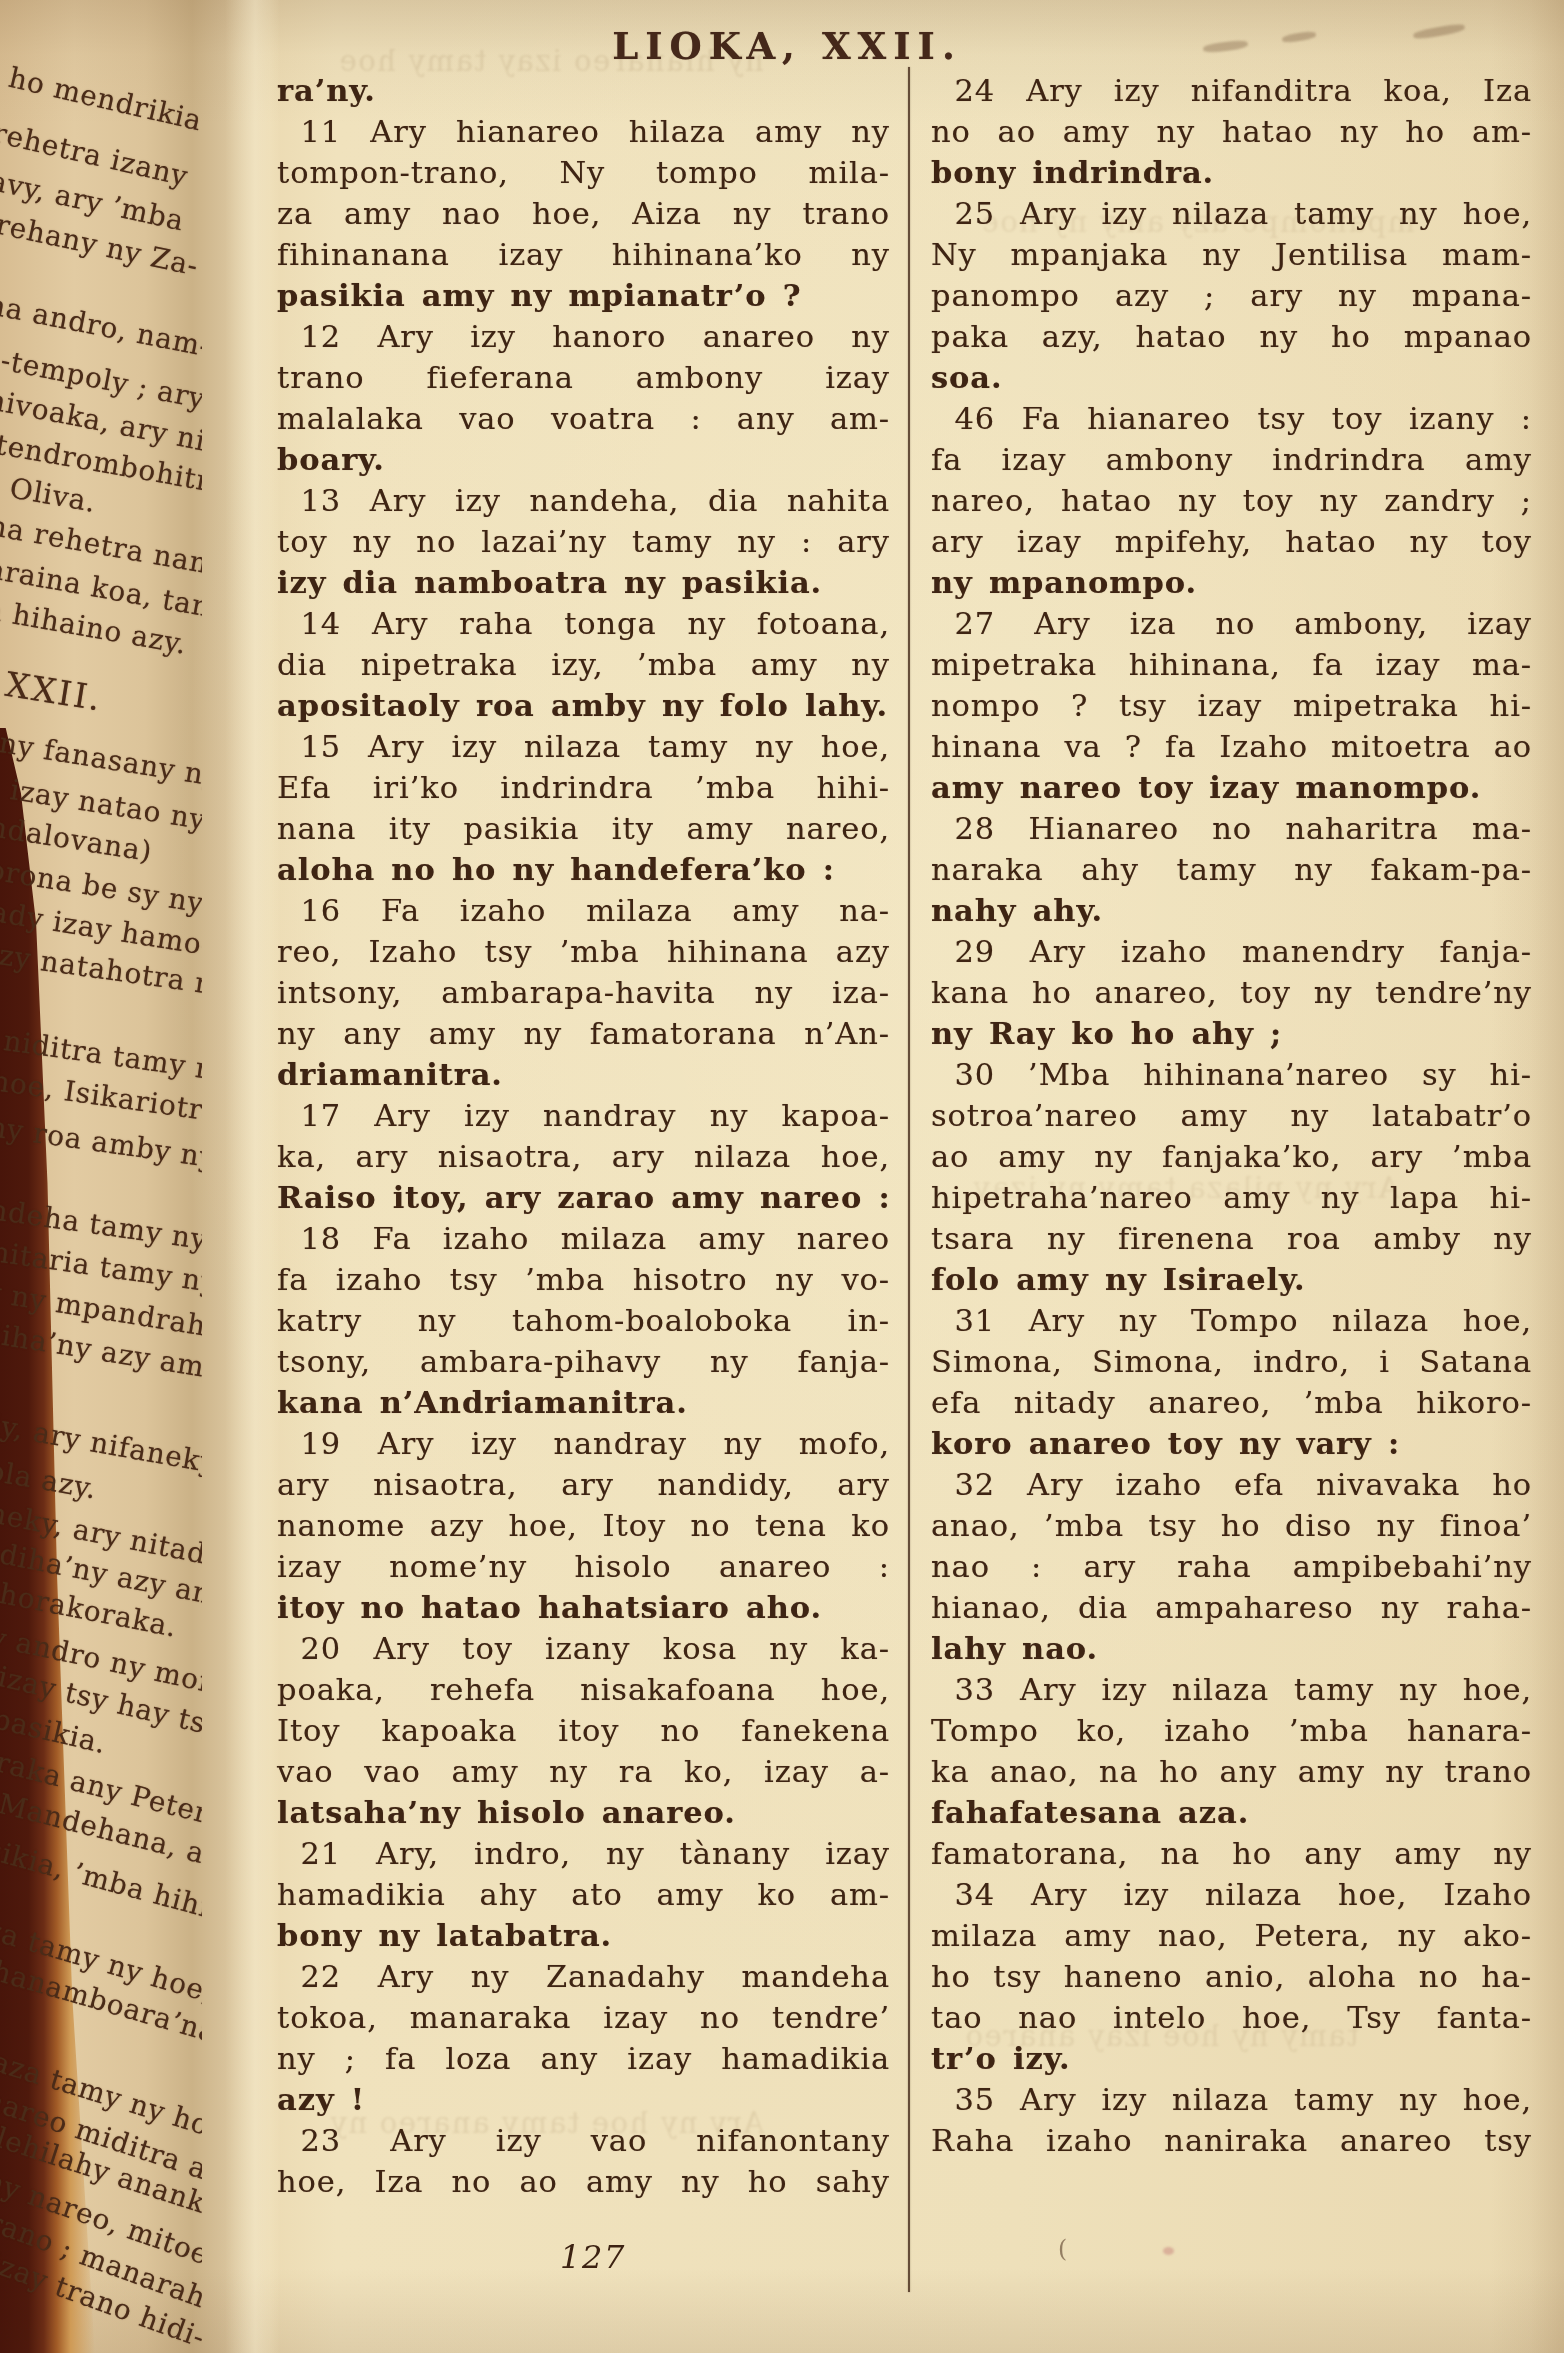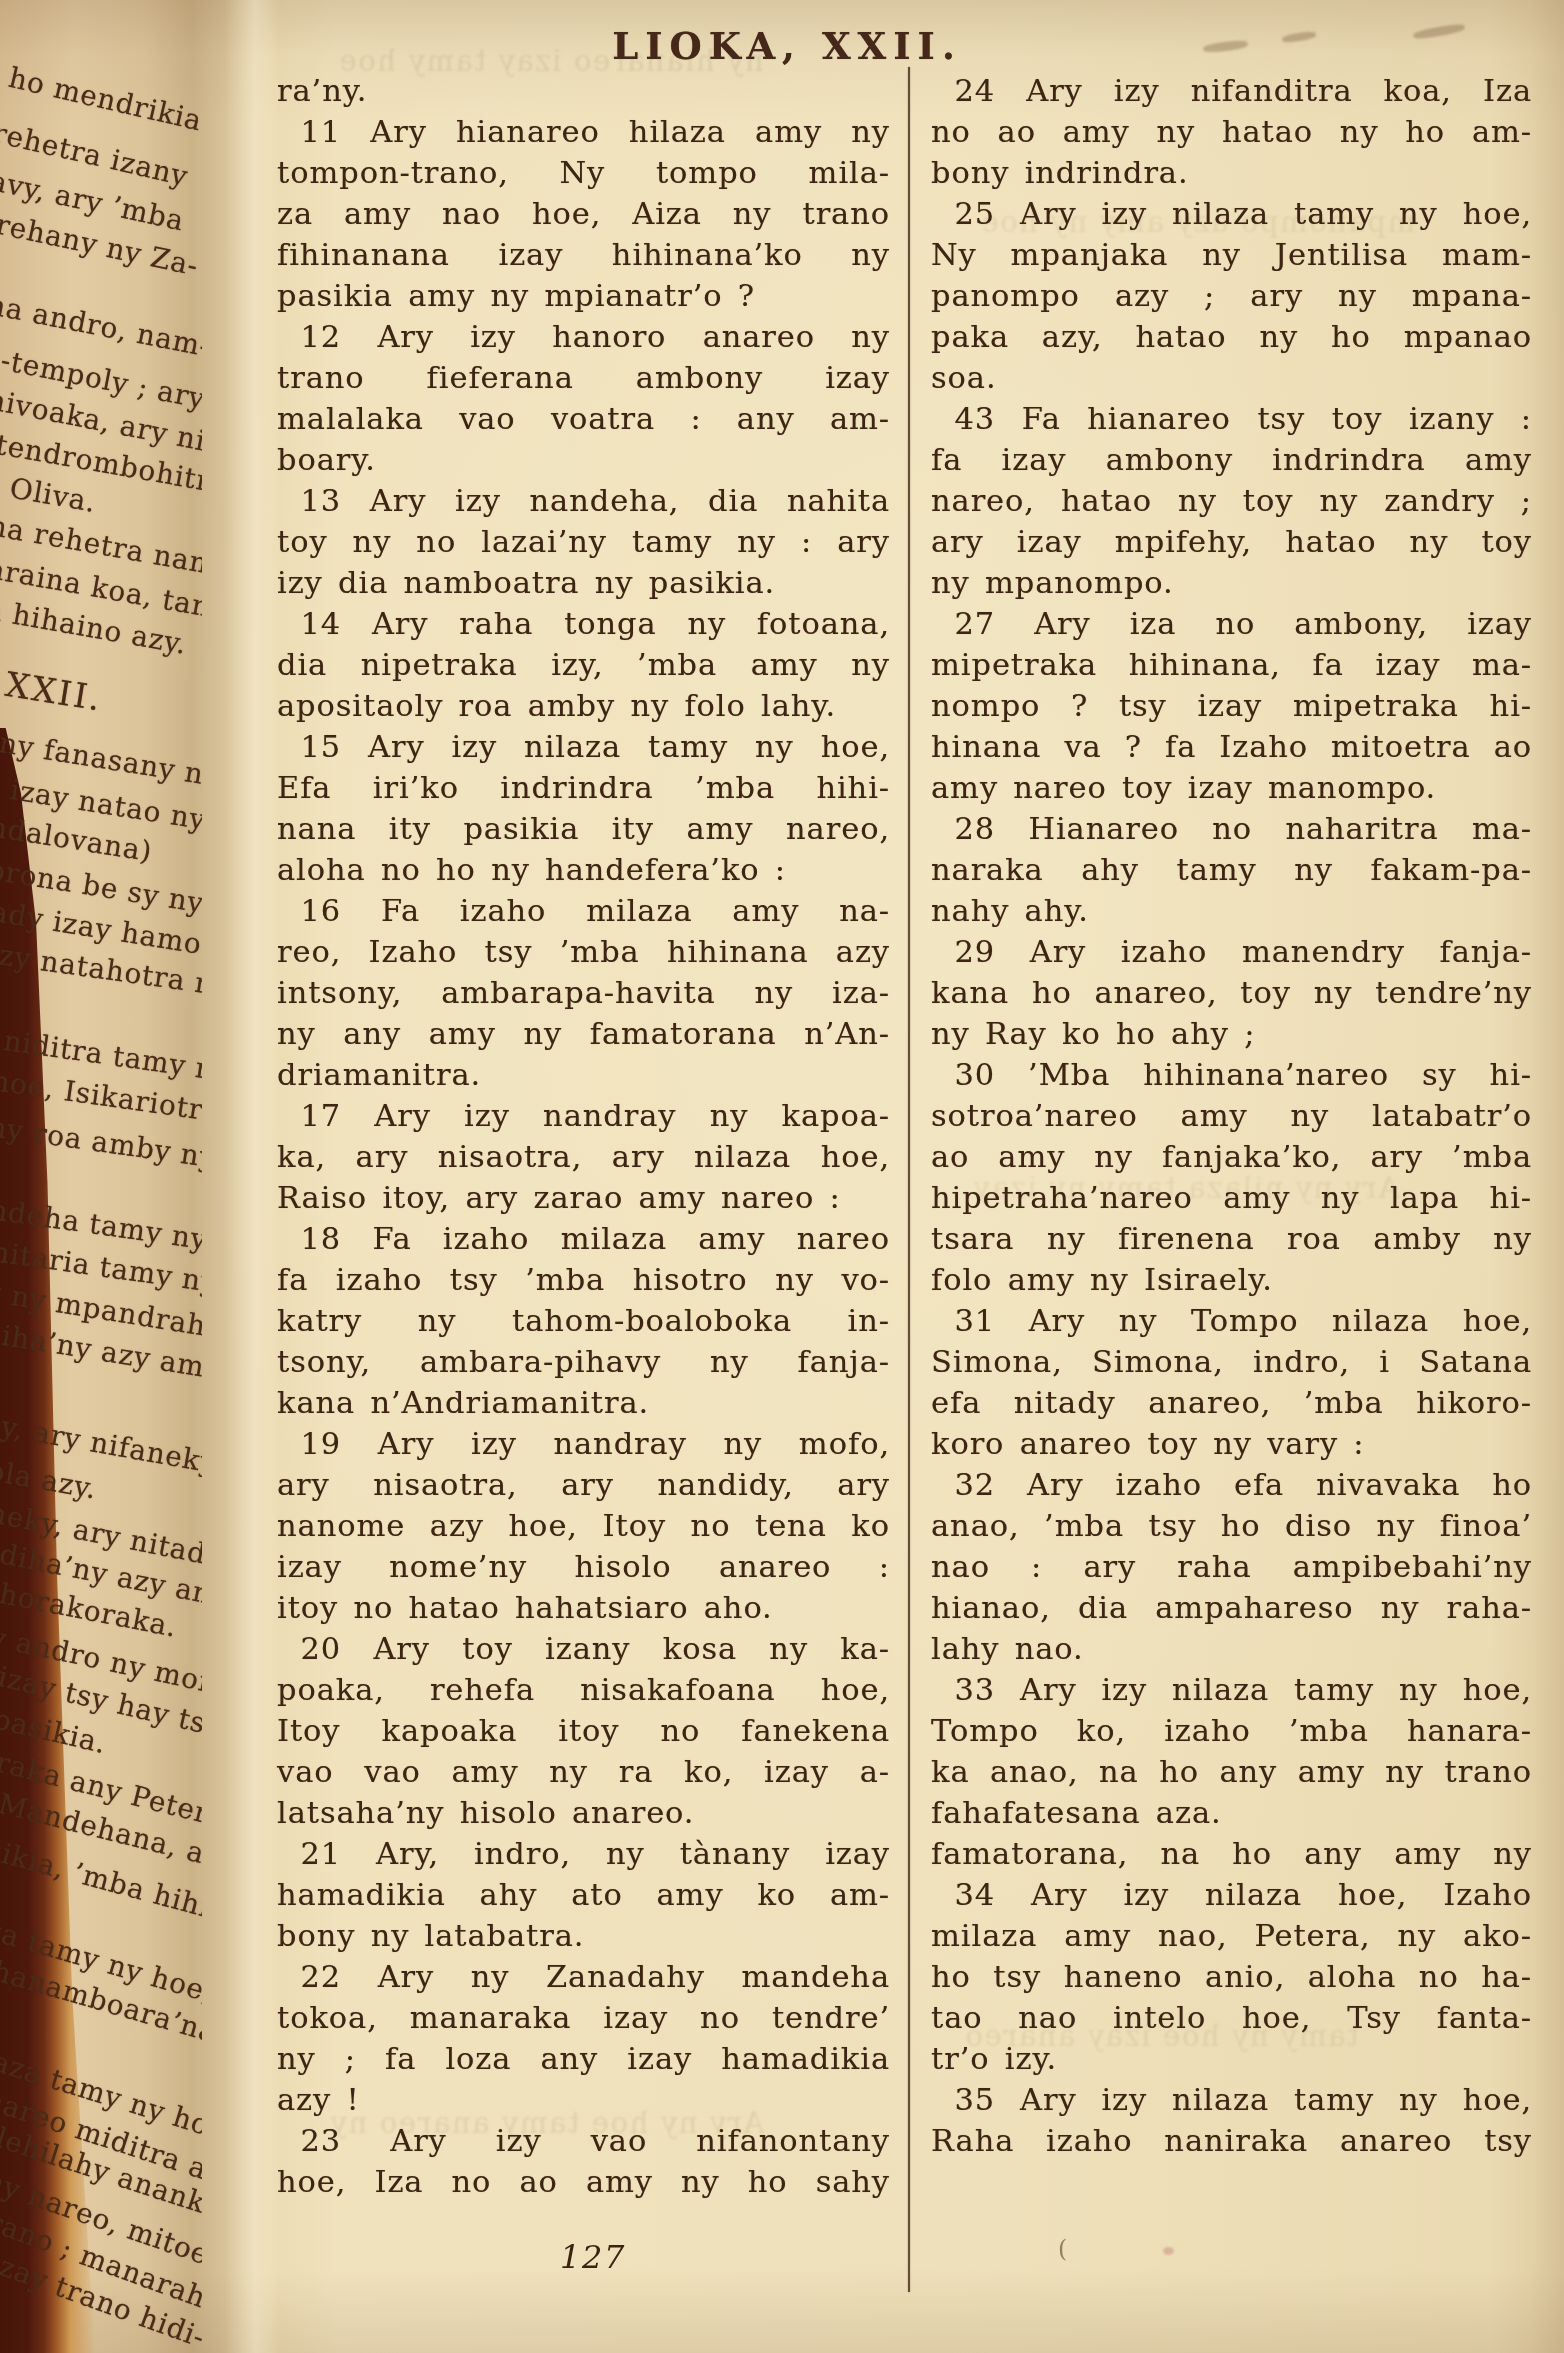--- a/index.html
+++ b/index.html
@@ -36,21 +36,21 @@
     background:rgba(62,35,19,.78);box-shadow:0 0 1.6px rgba(62,35,19,.45);
   }
   .col{
     position:absolute;top:70px;font-size:30.5px;line-height:41px;
     letter-spacing:0.9px;word-spacing:4.7px;
     text-shadow:0 0 0.8px rgba(62,36,19,.38);
   }
   .col-left{left:277px;width:613px;}
   .col-right{left:931px;width:601px;}
   .line{text-align:justify;text-align-last:justify;white-space:nowrap;}
-  .line.ragged{text-align-last:left;}
+  .line.ragged{text-align-last:left;font-weight:bold;}
   .line.vstart{padding-left:23.5px;}
   .pagenum{
     position:absolute;left:593px;top:2238px;transform:translateX(-50%);
     font-size:32px;letter-spacing:1.6px;color:#3c2212;font-style:italic;
   }
   
   .margin-area{position:absolute;left:0;top:0;width:202px;height:2354px;overflow:hidden;}
   .mline{
     position:absolute;font-size:28px;letter-spacing:0.8px;white-space:nowrap;
     color:#4a2b18;transform-origin:left top;
@@ -193,21 +193,21 @@
     </div>
   <div class="col col-right" id="colRight">
       <div class="line vstart">24 Ary izy nifanditra koa, Iza</div>
       <div class="line">no ao amy ny hatao ny ho am-</div>
       <div class="line ragged">bony indrindra.</div>
       <div class="line vstart">25 Ary izy nilaza tamy ny hoe,</div>
       <div class="line">Ny mpanjaka ny Jentilisa mam-</div>
       <div class="line">panompo azy ; ary ny mpana-</div>
       <div class="line">paka azy, hatao ny ho mpanao</div>
       <div class="line ragged">soa.</div>
-      <div class="line vstart">43 Fa hianareo tsy toy izany :</div>
+      <div class="line vstart">46 Fa hianareo tsy toy izany :</div>
       <div class="line">fa izay ambony indrindra amy</div>
       <div class="line">nareo, hatao ny toy ny zandry ;</div>
       <div class="line">ary izay mpifehy, hatao ny toy</div>
       <div class="line ragged">ny mpanompo.</div>
       <div class="line vstart">27 Ary iza no ambony, izay</div>
       <div class="line">mipetraka hihinana, fa izay ma-</div>
       <div class="line">nompo ? tsy izay mipetraka hi-</div>
       <div class="line">hinana va ? fa Izaho mitoetra ao</div>
       <div class="line ragged">amy nareo toy izay manompo.</div>
       <div class="line vstart">28 Hianareo no naharitra ma-</div>

